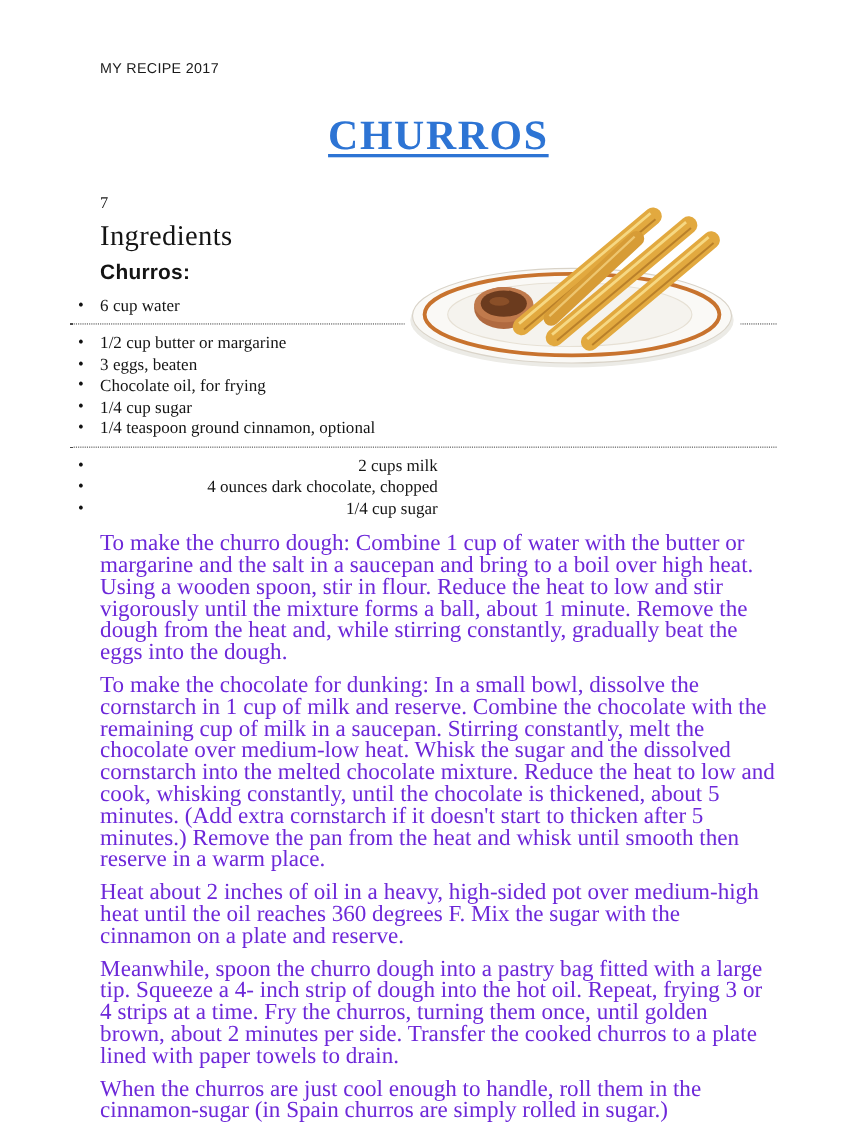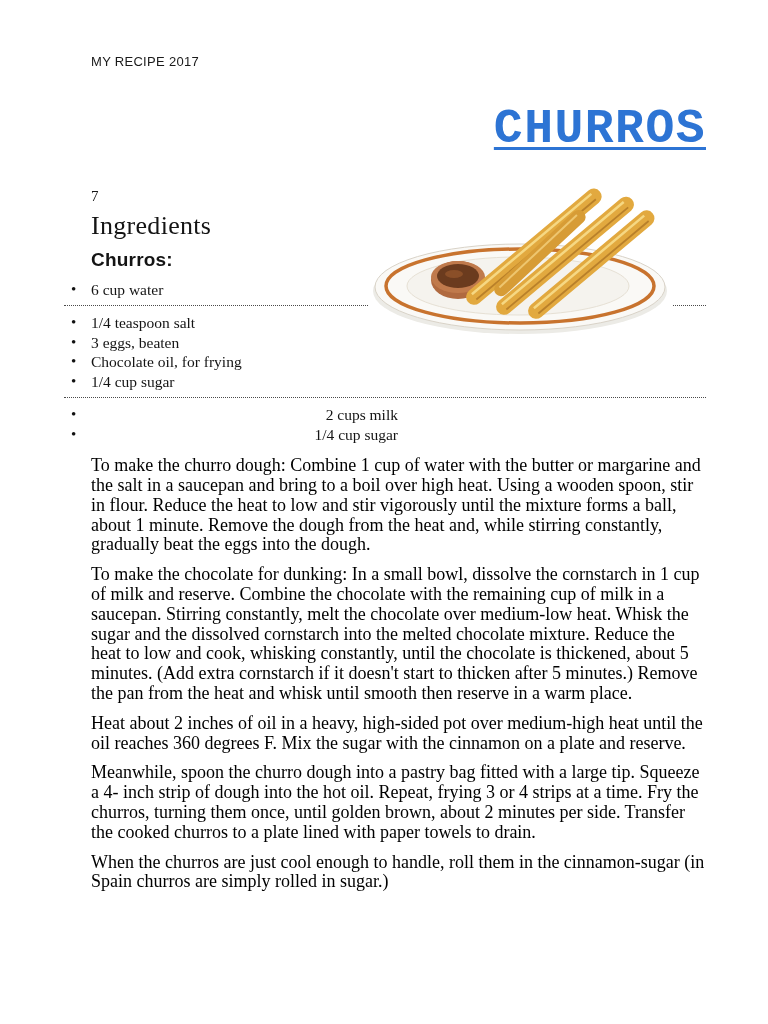--- a/index.html
+++ b/index.html
@@ -18,30 +18,29 @@
 
   .doc-header {
     font-family: "Liberation Sans", sans-serif;
     font-size: 13px;
     letter-spacing: 0.3px;
     color: #1a1a1a;
   }
 
   .title {
     margin-top: 34px;
-    text-align: right;
-    font-size: 48px;
+    text-align: center;
+    font-size: 38px;
     font-weight: bold;
     letter-spacing: 1.5px;
     color: var(--title-blue, #2D74D4);
     text-decoration: underline;
     text-decoration-thickness: 2.5px;
     text-underline-offset: 5px;
     line-height: 1.1;
-    font-family: Liberation Mono, monospace;
   }
 
   .page-marker { margin-top: 32px; font-size: 15px; }
 
   h2.section-heading {
     margin-top: 6px;
     font-size: 26px;
     font-weight: 400;
     letter-spacing: 0.3px;
   }
@@ -74,24 +73,24 @@
     color: #111;
   }
 
   .dotted-sep {
     border-top: 1.5px dotted #4a4a4a;
     margin: 6px 0 7px -27px;
     width: calc(100% + 27px);
   }
 
   .directions p {
-    font-size: 18px;
+    font-size: 21px;
     line-height: 19.8px;
     margin-top: 10px;
-    color: #000000;
+    color: #6d28d9;
   }
   .directions p:first-of-type { margin-top: 12px; }
 
   .photo {
     position: absolute;
     left: 368px;
     top: 158px;
     width: 305px;
     height: 162px;
     background: #ffffff;
@@ -112,30 +111,32 @@
 
     <h2 class="section-heading">Ingredients</h2>
 
     <h3 class="sub-heading">Churros:</h3>
 
     <ul class="ing-list">
       <li>6 cup water</li>
     </ul>
     <div class="dotted-sep"></div>
     <ul class="ing-list" style="margin-top:4px;">
-      <li>1/4 teaspoon salt</li>
+      <li>1/2 cup butter or margarine</li>
       <li>3 eggs, beaten</li>
       <li>Chocolate oil, for frying</li>
       <li>1/4 cup sugar</li>
+      <li>1/4 teaspoon ground cinnamon, optional</li>
     </ul>
 
 
     <div class="dotted-sep"></div>
     <ul class="ing-list" style="margin-top:4px;text-align:right;">
       <li>2 cups milk</li>
+      <li>4 ounces dark chocolate, chopped</li>
       <li>1/4 cup sugar</li>
     </ul>
 
     <div class="directions">
       <p>To make the churro dough: Combine 1 cup of water with the butter or margarine and the salt in a saucepan and bring to a boil over high heat. Using a wooden spoon, stir in flour. Reduce the heat to low and stir vigorously until the mixture forms a ball, about 1 minute. Remove the dough from the heat and, while stirring constantly, gradually beat the eggs into the dough.</p>
       <p>To make the chocolate for dunking: In a small bowl, dissolve the cornstarch in 1 cup of milk and reserve. Combine the chocolate with the remaining cup of milk in a saucepan. Stirring constantly, melt the chocolate over medium-low heat. Whisk the sugar and the dissolved cornstarch into the melted chocolate mixture. Reduce the heat to low and cook, whisking constantly, until the chocolate is thickened, about 5 minutes. (Add extra cornstarch if it doesn't start to thicken after 5 minutes.) Remove the pan from the heat and whisk until smooth then reserve in a warm place.</p>
       <p>Heat about 2 inches of oil in a heavy, high-sided pot over medium-high heat until the oil reaches 360 degrees F. Mix the sugar with the cinnamon on a plate and reserve.</p>
       <p>Meanwhile, spoon the churro dough into a pastry bag fitted with a large tip. Squeeze a 4- inch strip of dough into the hot oil. Repeat, frying 3 or 4 strips at a time. Fry the churros, turning them once, until golden brown, about 2 minutes per side. Transfer the cooked churros to a plate lined with paper towels to drain.</p>
       <p>When the churros are just cool enough to handle, roll them in the cinnamon-sugar (in Spain churros are simply rolled in sugar.)</p>
     </div>

